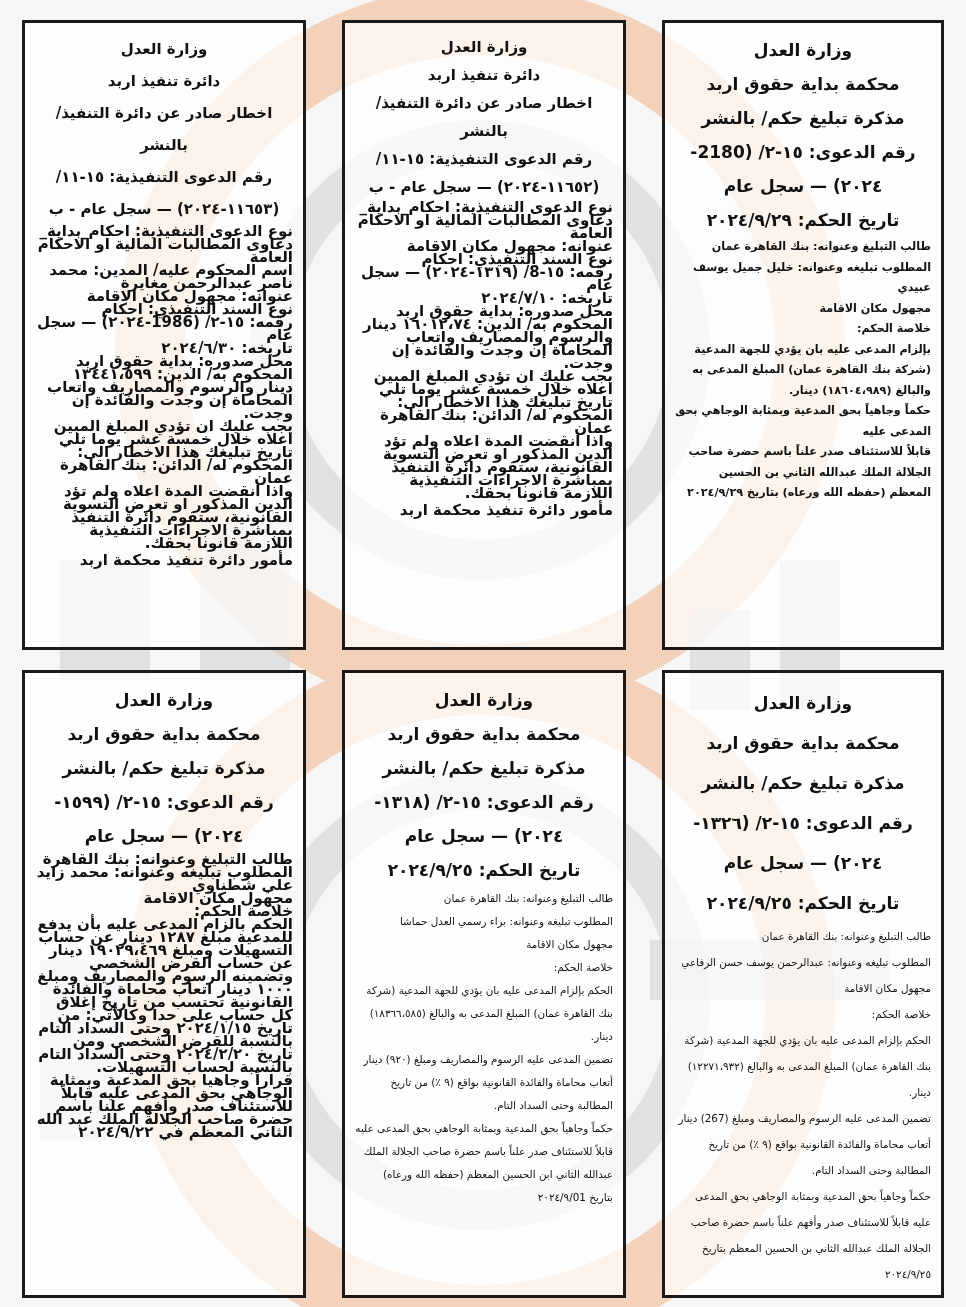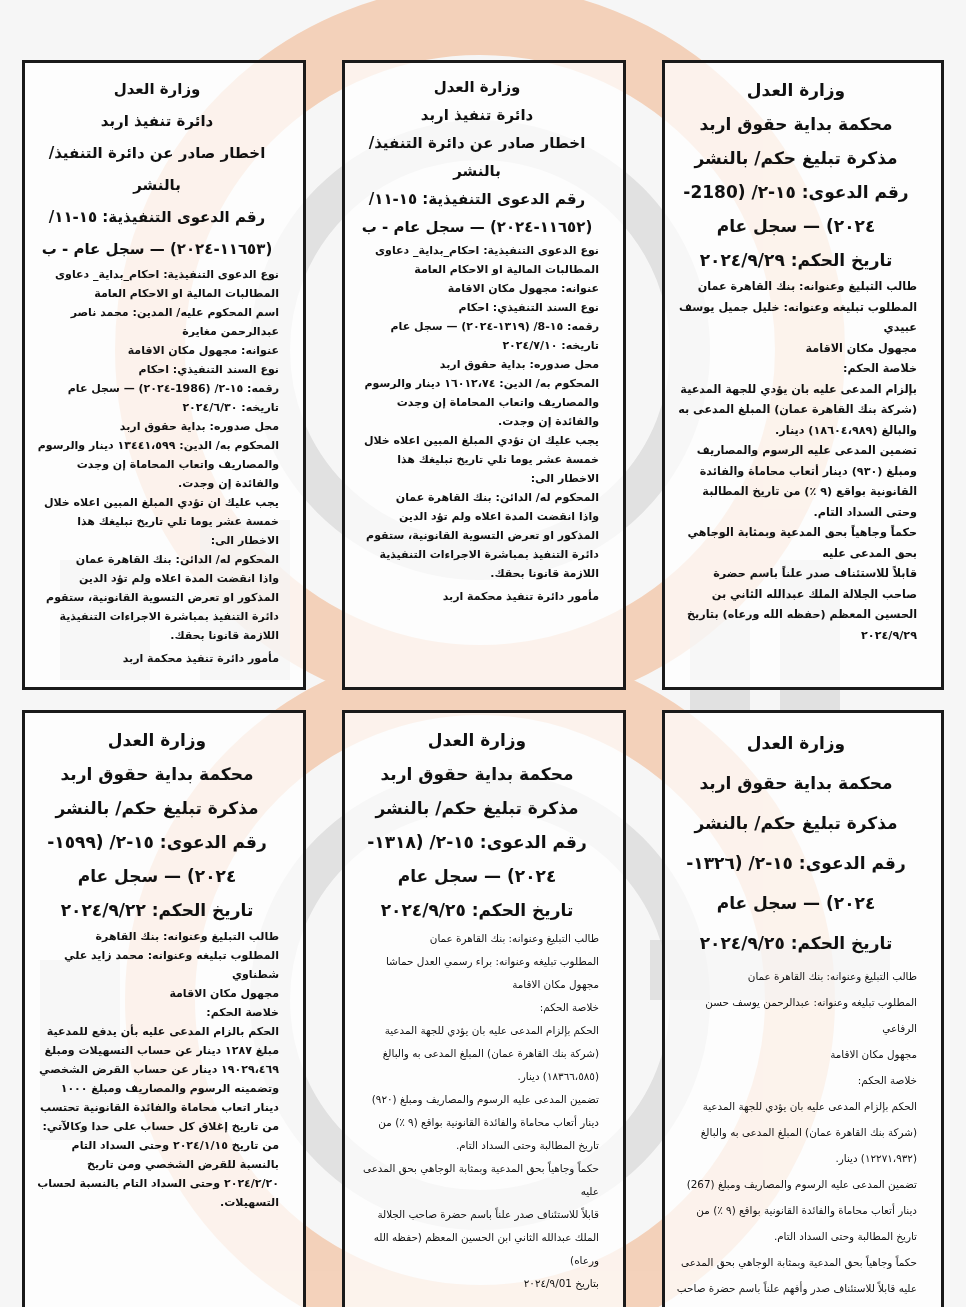--- a/index.html
+++ b/index.html
@@ -13,32 +13,31 @@
       position: absolute; inset: 0; pointer-events: none; z-index: 0;
     }
     .grid {
       position: absolute; inset: 0; z-index: 1;
     }
     .notice {
       position: absolute;
       border: 3px solid #1a1a1a;
       background: rgba(255,255,255,0.72);
       box-sizing: border-box;
-      padding: 10px 24px 8px 10px;
+      padding: 10px 10px 8px 10px;
       direction: rtl;
       color: #111;
       overflow: hidden;
-      margin-top: 40px;
     }
     .h { text-align: center; font-weight: bold; margin: 0; }
     .h-l { font-size: 17px; line-height: 34px; }
     .h-m { font-size: 15px; line-height: 28px; }
     .body-line { text-align: right; font-size: 11.2px; line-height: 20.5px; margin: 0; font-weight: bold; }
     .body-line.sm { font-size: 10.4px; line-height: 26px; font-weight: normal; }
-    .body-line.md { font-size: 11px; line-height: 19px; }
+    .body-line.md { font-size: 15px; line-height: 13px; }
   </style>
 </head>
 <body>
 
 <svg class="watermark" width="966" height="1307" viewBox="0 0 966 1307">
   <g opacity="0.55">
     <circle cx="480" cy="350" r="330" fill="none" stroke="#f2b48a" stroke-width="70"></circle>
     <circle cx="480" cy="350" r="210" fill="none" stroke="#d0d0d0" stroke-width="40"></circle>
     <circle cx="480" cy="1000" r="320" fill="none" stroke="#f2b48a" stroke-width="70"></circle>
     <circle cx="480" cy="1000" r="210" fill="none" stroke="#d0d0d0" stroke-width="40"></circle>
@@ -60,21 +59,20 @@
     <p class="h h-l">محكمة بداية حقوق اربد</p>
     <p class="h h-l">مذكرة تبليغ حكم/ بالنشر</p>
     <p class="h h-l">رقم الدعوى: ١٥-٢/ (2180-</p>
     <p class="h h-l">٢٠٢٤) — سجل عام</p>
     <p class="h h-l">تاريخ الحكم: ٢٠٢٤/٩/٢٩</p>
     <p class="body-line">طالب التبليغ وعنوانه: بنك القاهرة عمان</p>
     <p class="body-line">المطلوب تبليغه وعنوانه: خليل جميل يوسف عبيدي</p>
     <p class="body-line">مجهول مكان الاقامة</p>
     <p class="body-line">خلاصة الحكم:</p>
     <p class="body-line">بإلزام المدعى عليه بان يؤدي للجهة المدعية (شركة بنك القاهرة عمان) المبلغ المدعى به والبالغ (١٨٦٠٤،٩٨٩) دينار.</p>
-    <p class="body-line">تضمين المدعى عليه الرسوم والمصاريف ومبلغ (٩٣٠) دينار أتعاب محاماة والفائدة القانونية بواقع (٩ ٪) من تاريخ المطالبة وحتى السداد التام.</p>
     <p class="body-line">حكماً وجاهياً بحق المدعية وبمثابة الوجاهي بحق المدعى عليه</p>
     <p class="body-line">قابلاً للاستئناف صدر علناً باسم حضرة صاحب الجلالة الملك عبدالله الثاني بن الحسين المعظم (حفظه الله ورعاه) بتاريخ ٢٠٢٤/٩/٢٩</p>
   </div>
 
   <div class="notice" style="left:342px; top:20px; width:284px; height:630px;">
     <p class="h h-m">وزارة العدل</p>
     <p class="h h-m">دائرة تنفيذ اربد</p>
     <p class="h h-m">اخطار صادر عن دائرة التنفيذ/</p>
     <p class="h h-m">بالنشر</p>
     <p class="h h-m">رقم الدعوى التنفيذية: ١٥-١١/</p>
@@ -146,21 +144,21 @@
     <p class="body-line sm" style="line-height:23px;">قابلاً للاستئناف صدر علناً باسم حضرة صاحب الجلالة الملك عبدالله الثاني ابن الحسين المعظم (حفظه الله ورعاه)</p>
     <p class="body-line sm" style="line-height:23px;">بتاريخ ٢٠٢٤/٩/01</p>
   </div>
 
   <div class="notice" style="left:22px; top:670px; width:284px; height:628px;">
     <p class="h h-l">وزارة العدل</p>
     <p class="h h-l">محكمة بداية حقوق اربد</p>
     <p class="h h-l">مذكرة تبليغ حكم/ بالنشر</p>
     <p class="h h-l">رقم الدعوى: ١٥-٢/ (١٥٩٩-</p>
     <p class="h h-l">٢٠٢٤) — سجل عام</p>
-    <p class="h h-l">تاريخ الحكم: ٢٠٢٤/٩/٢٢</p>
     <p class="body-line md">طالب التبليغ وعنوانه: بنك القاهرة</p>
     <p class="body-line md">المطلوب تبليغه وعنوانه: محمد زايد علي شطناوي</p>
     <p class="body-line md">مجهول مكان الاقامة</p>
     <p class="body-line md">خلاصة الحكم:</p>
     <p class="body-line md">الحكم بالزام المدعى عليه بأن يدفع للمدعية مبلغ ١٢٨٧ دينار عن حساب التسهيلات ومبلغ ١٩٠٢٩،٤٦٩ دينار عن حساب القرض الشخصي وتضمينه الرسوم والمصاريف ومبلغ ١٠٠٠ دينار اتعاب محاماة والفائدة القانونية تحتسب من تاريخ إغلاق كل حساب على حدا وكالآتي: من تاريخ ٢٠٢٤/١/١٥ وحتى السداد التام بالنسبة للقرض الشخصي ومن تاريخ ٢٠٢٤/٢/٢٠ وحتى السداد التام بالنسبة لحساب التسهيلات.</p>
+    <p class="body-line md">قراراً وجاهيا بحق المدعية وبمثابة الوجاهي بحق المدعى عليه قابلاً للاستئناف صدر وأفهم علنا باسم حضرة صاحب الجلالة الملك عبد الله الثاني المعظم في ٢٠٢٤/٩/٢٢</p>
   </div>
 
 </div>
 
 </body></html>

